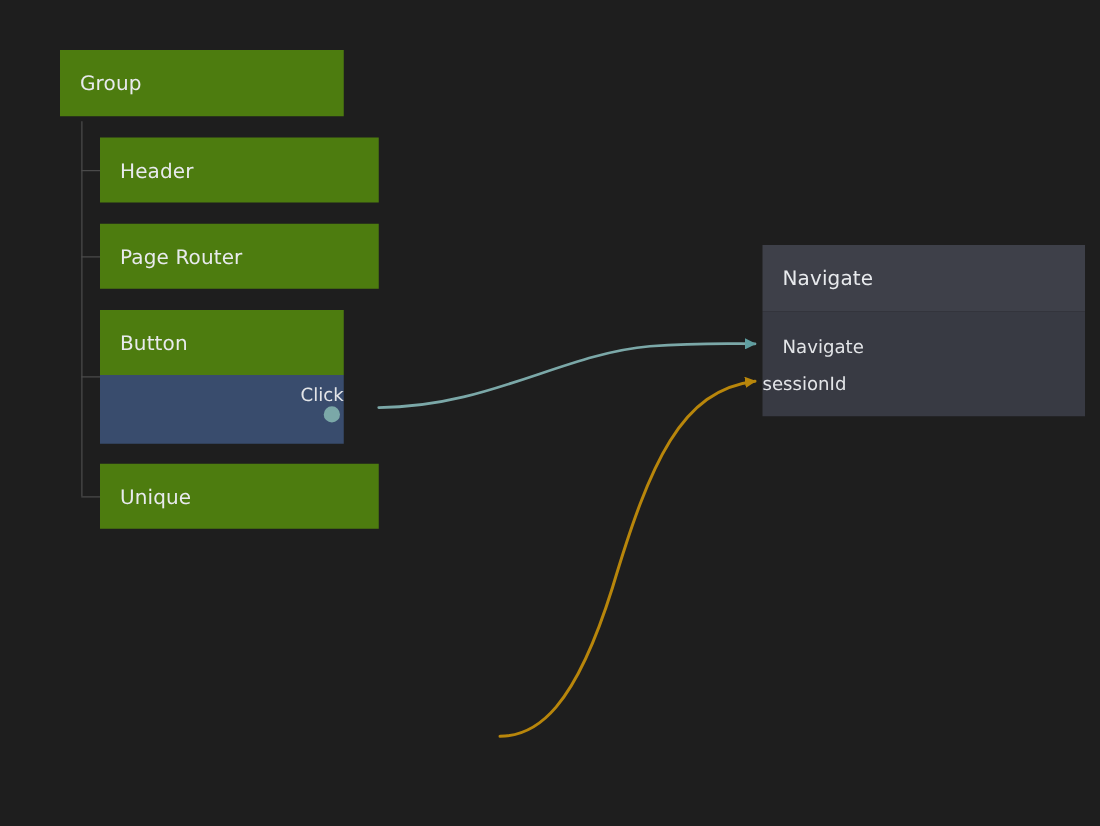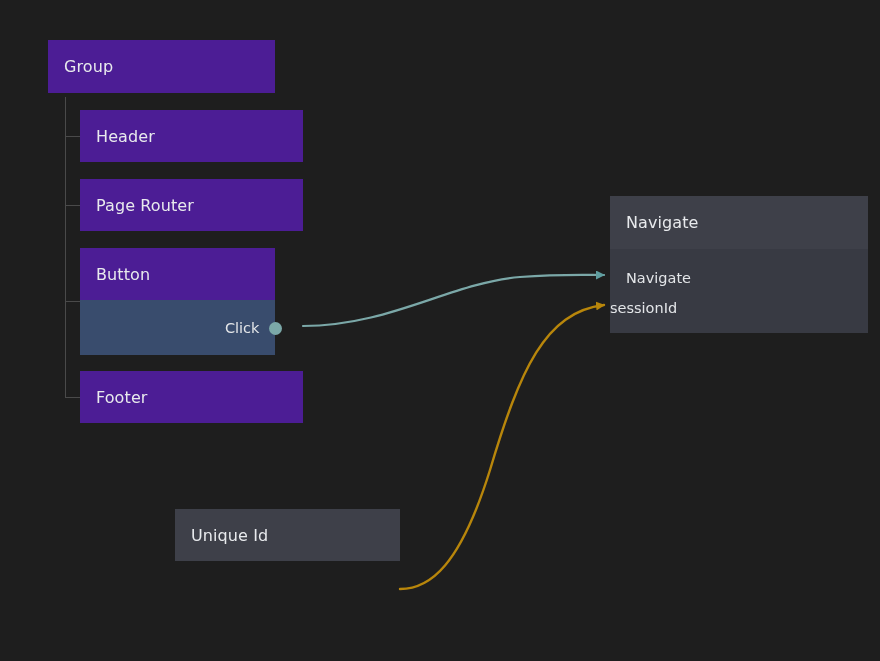--- a/index.html
+++ b/index.html
@@ -63,37 +63,38 @@
     color: #e8eaed;
     font-size: 16px;
     letter-spacing: 0.1px;
   }
   .node-body {
     box-sizing: border-box;
     position: relative;
   }
 
   
-  .node-blue .node-header { background: #4c1d95; }
+  .node-blue .node-header { background: #4d7c0f; }
   .node-blue .node-body   { background: #394c6d; }
 
   
   .node-gray .node-header { background: #3e4049; }
   .node-gray .node-body   { background: #383a43; }
 
   
   .port-row {
     position: absolute;
     display: flex;
     align-items: center;
     height: 20px;
   }
   .port-row.out {
     right: 0;
     justify-content: flex-end;
+    flex-direction: column;
   }
   .port-row.in {
     left: 0;
     justify-content: flex-start;
   }
   .port-label {
     color: #e3e5e8;
     font-size: 14.5px;
     white-space: nowrap;
   }
@@ -154,37 +155,34 @@
     <div class="node-body" style="height:55px;">
       <div class="port-row out" style="top:18px; right:0;">
         <span class="port-label">Click</span>
         <span class="port-dot" style="background:#7ba8a8;"></span>
       </div>
     </div>
   </div>
 
   <div class="node node-blue" style="left:80px; top:371px; width:223px;">
     <div class="node-header" style="height:52px;">
-      <span>Footer</span>
+      <span>Unique</span>
     </div>
   </div>
 
   <div class="node node-gray" style="left:610px; top:196px; width:258px;">
     <div class="node-header" style="height:53px;">
       <span>Navigate</span>
     </div>
     <div class="node-body" style="height:84px;">
       <div class="port-row in" style="top:19px; left:16px;">
         <span class="port-label">Navigate</span>
       </div>
       <div class="port-row in" style="top:49px; left:0;">
         <span class="port-label">sessionId</span>
       </div>
     </div>
   </div>
 
   <div class="node node-gray" style="left:175px; top:509px; width:225px;">
-    <div class="node-header" style="height:52px;">
-      <span>Unique Id</span>
-    </div>
   </div>
 
 </div>
 
 </body></html>

